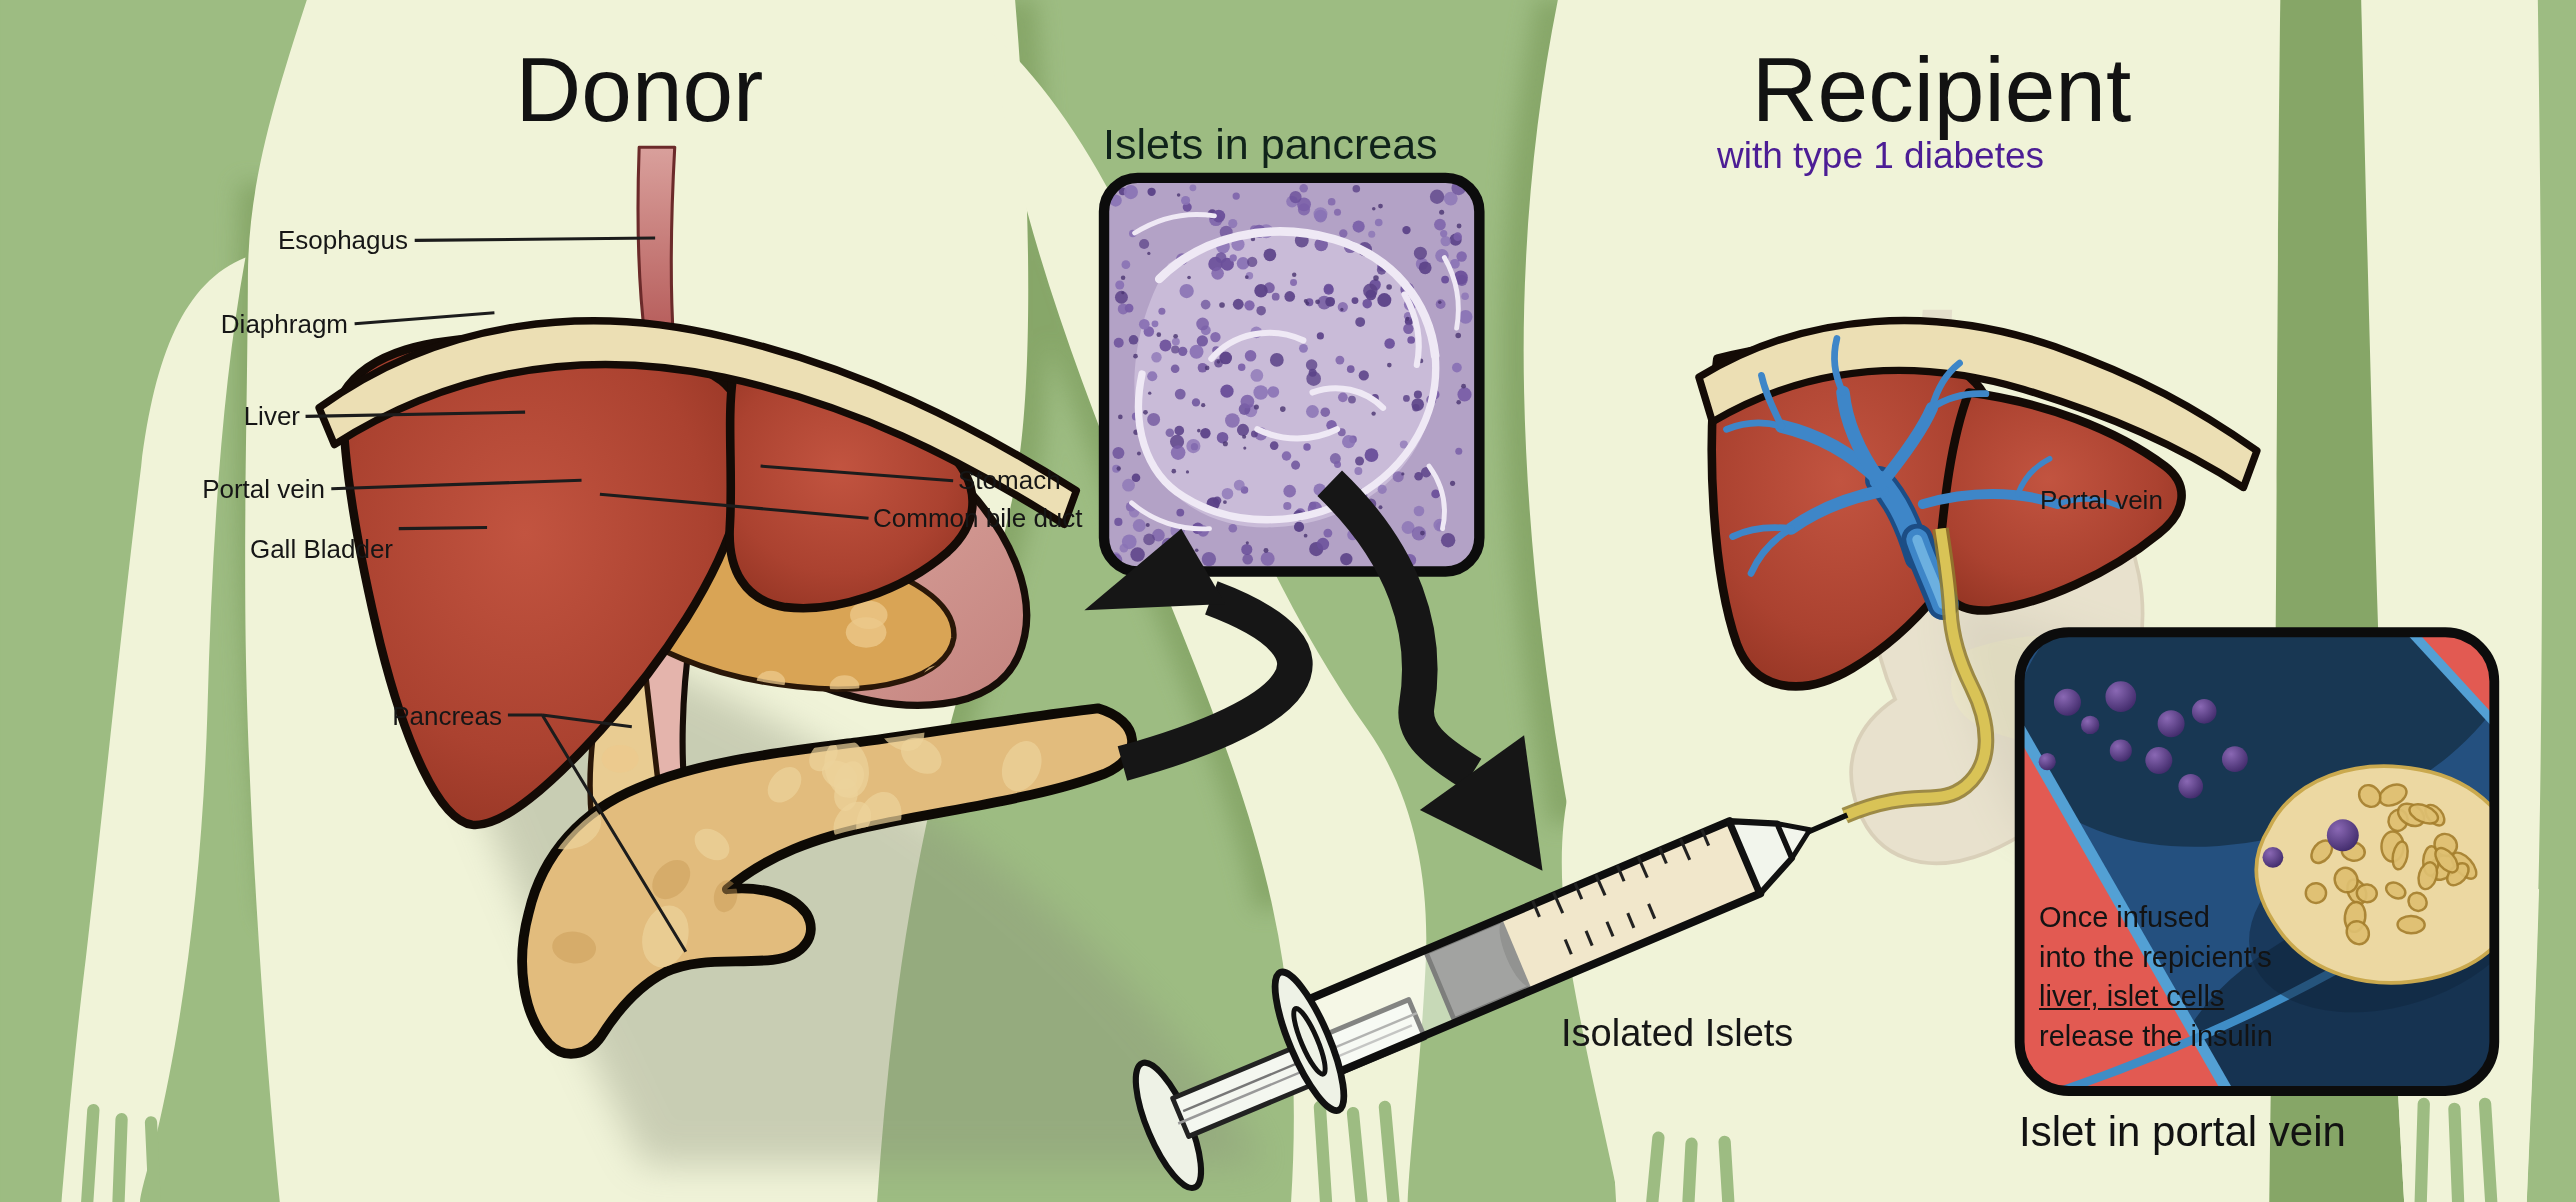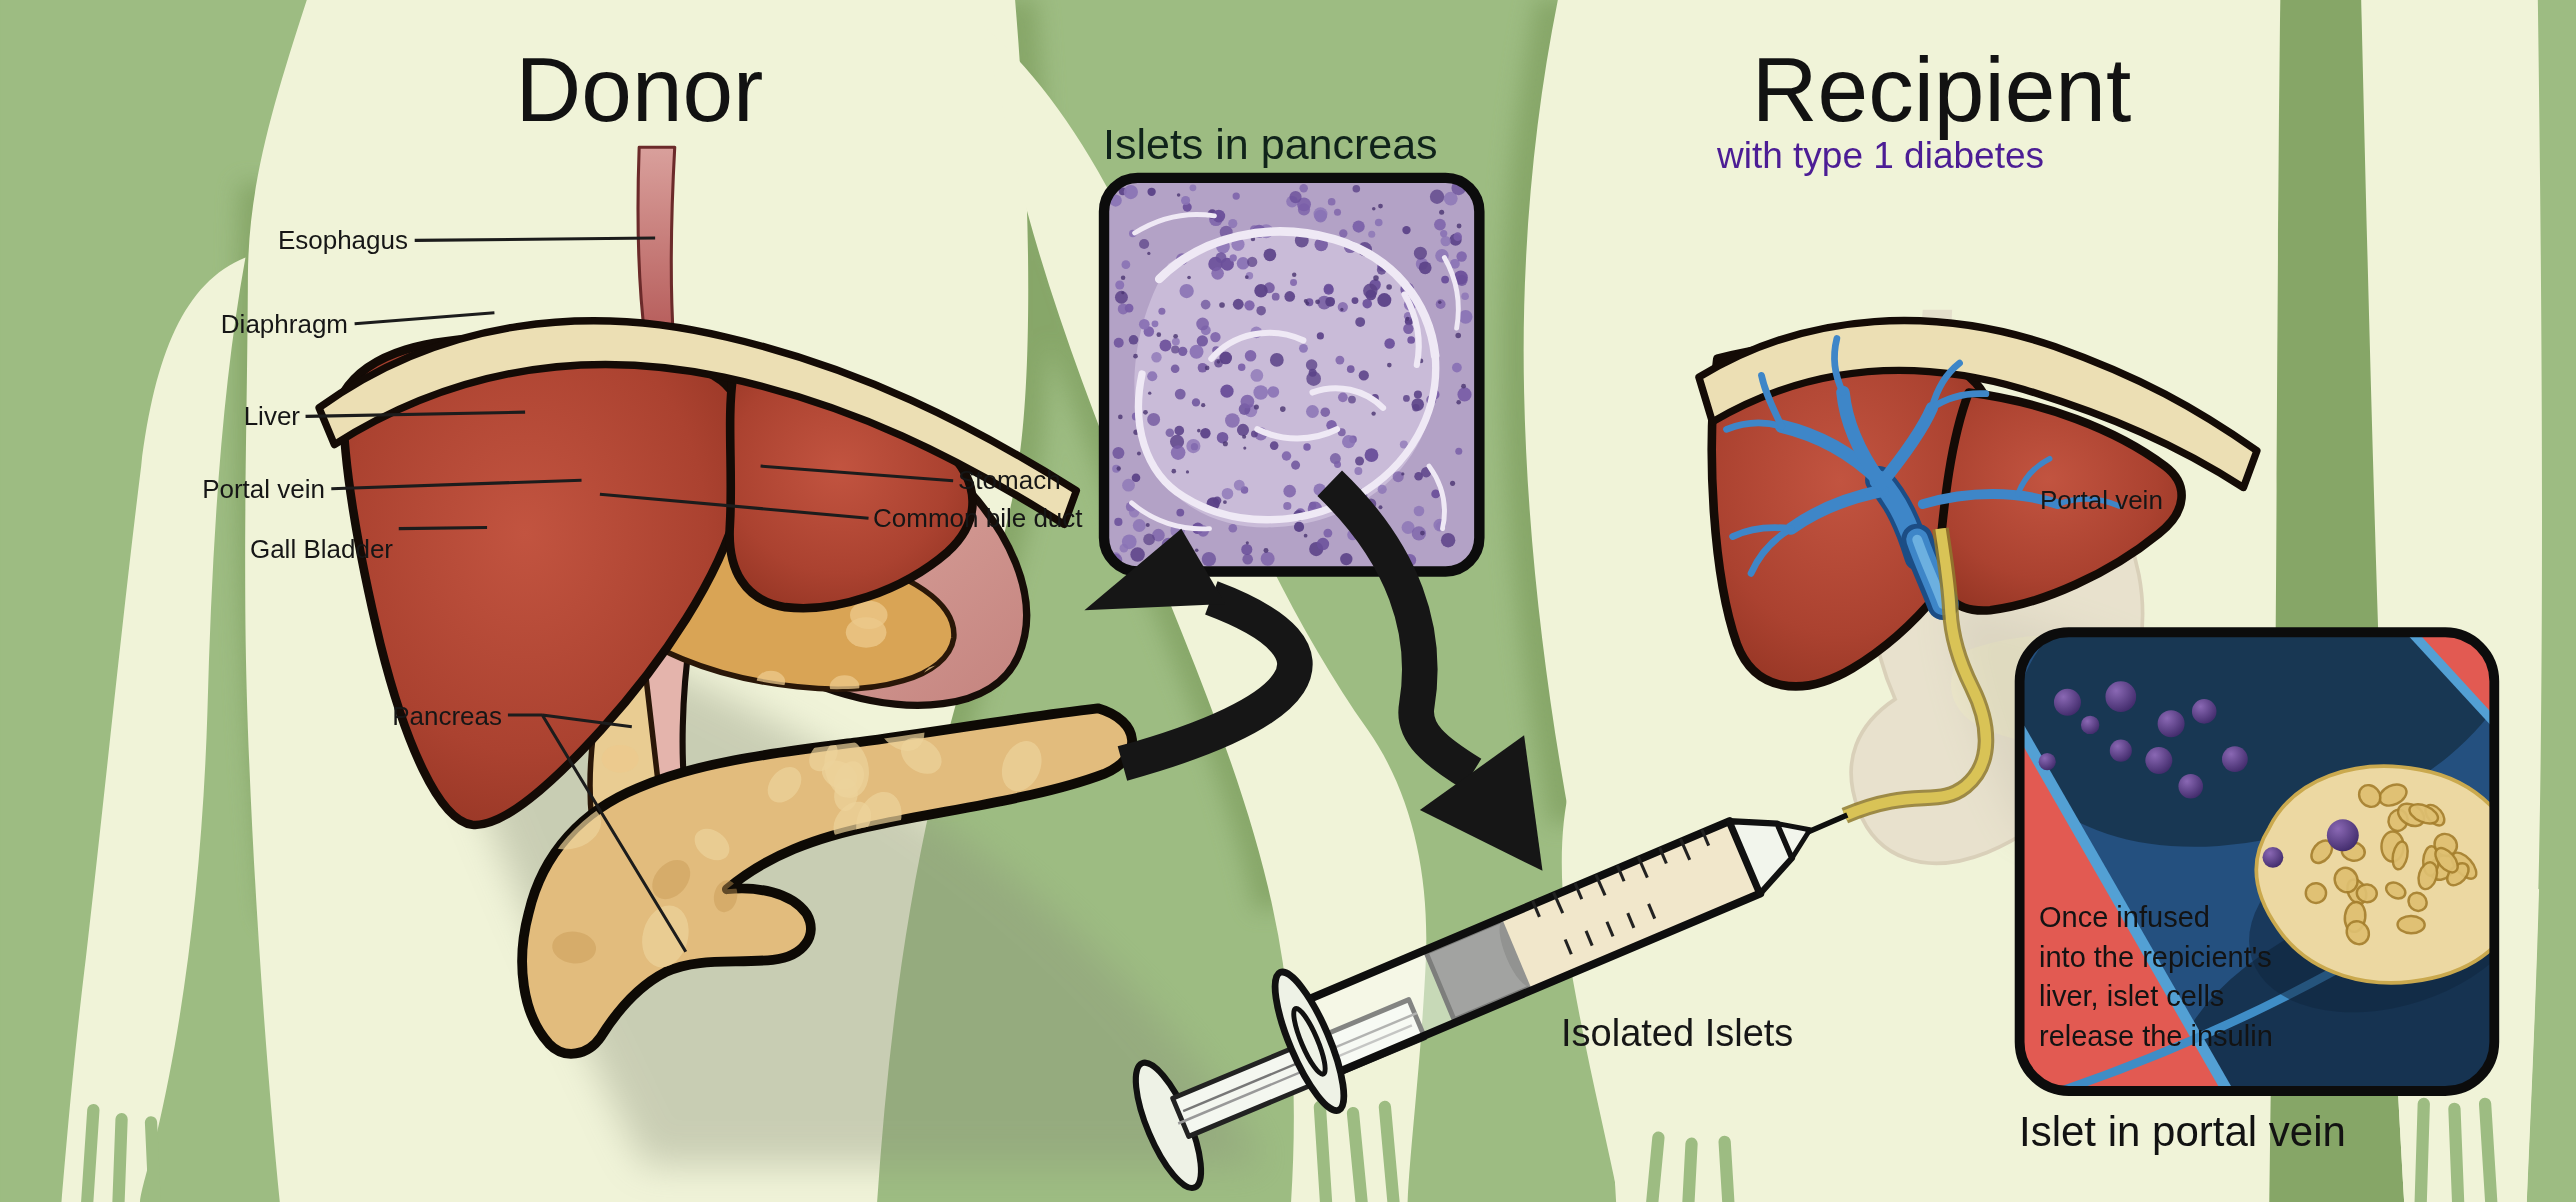--- a/index.html
+++ b/index.html
@@ -759,18 +759,18 @@
 <div class="lbl r" style="left:141px;top:475px;width:184px;">Portal vein</div>
 <div class="lbl r" style="left:178px;top:515px;width:215px;margin-top:20px;">Gall Bladder</div>
 <div class="lbl r" style="left:318px;top:702px;width:184px;">Pancreas</div>
 <div class="lbl" style="left:958px;top:466px;">Stomach</div>
 <div class="lbl" style="left:873px;top:504px;">Common bile duct</div>
 <div class="lbl" style="left:2040px;top:486px;">Portal vein</div>
 <div class="lbl big" style="left:1561px;top:1012px;">Isolated Islets</div>
 
 <div class="insetline" style="left:2039px;top:900px;">Once infused</div>
 <div class="insetline" style="left:2039px;top:940px;">into the repicient's</div>
-<div class="insetline" style="left:2039px;top:979px;">liver, islet cells</div>
+<div class="insetline" style="left:2039px;top:979px;text-decoration:underline;">liver, islet cells</div>
 <div class="insetline" style="left:2039px;top:1019px;">release the insulin</div>
 <div class="caption" style="left:2019px;top:1109px;">Islet in portal vein</div>
 
 </div>
 
 
 </body></html>

